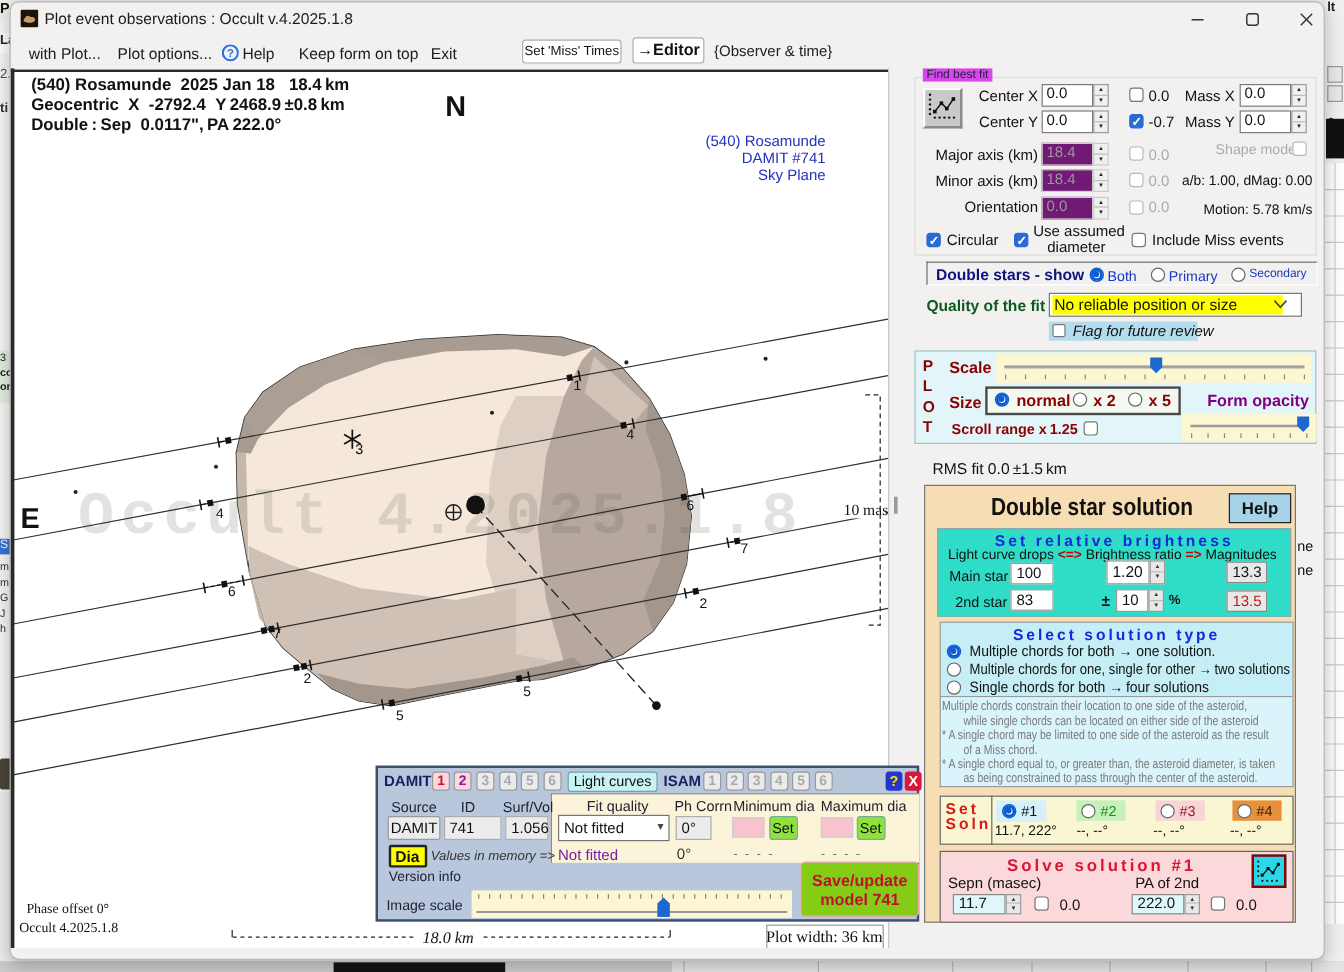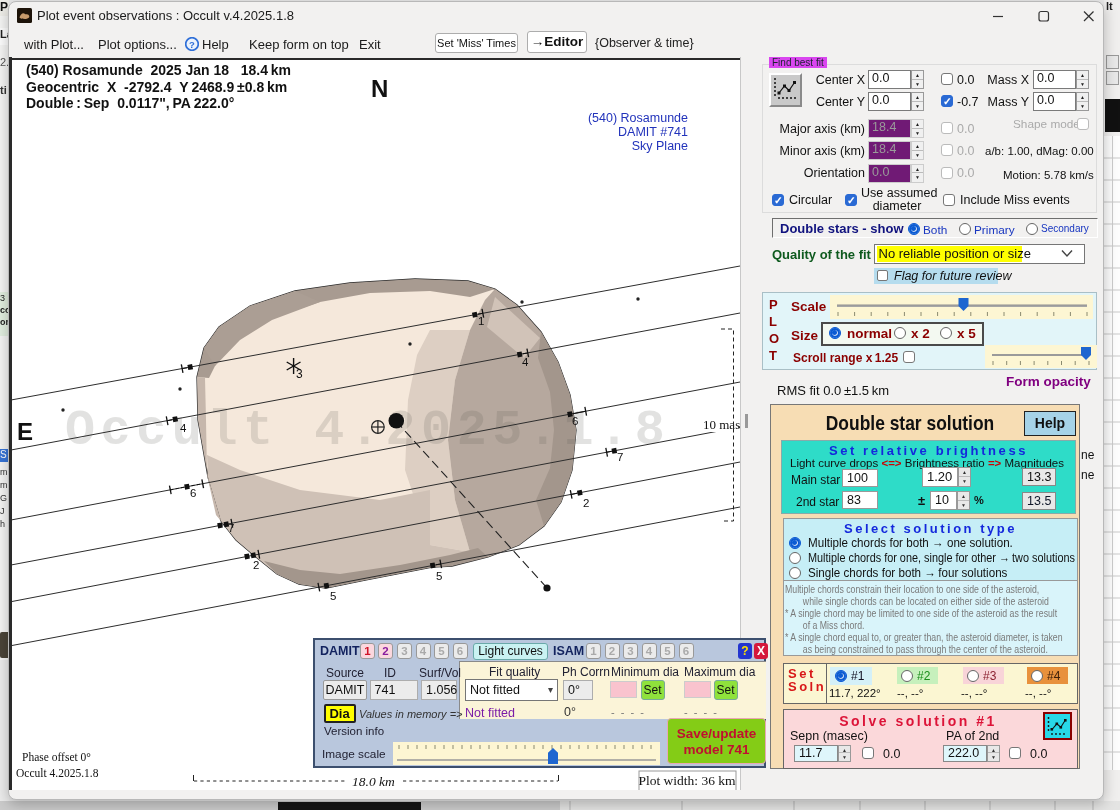--- a/index.html
+++ b/index.html
@@ -492,21 +492,21 @@
   <div class="abs" style="left:780px;top:221px;font-size:13px;font-weight:bold;color:#10127e;">Double stars - show</div>
   <div class="radio on" style="left:908px;top:222.5px;"></div>
   <div class="abs" style="left:923px;top:222.5px;font-size:11.8px;color:#1836c0;">Both</div>
   <div class="radio" style="left:959px;top:222.5px;"></div>
   <div class="abs" style="left:974px;top:222.5px;font-size:11.8px;color:#1836c0;">Primary</div>
   <div class="radio" style="left:1026px;top:222.5px;"></div>
   <div class="abs" style="left:1041px;top:222.5px;font-size:10px;color:#1836c0;">Secondary</div>
 
   <div class="abs" style="left:772px;top:247px;font-size:13px;font-weight:bold;color:#0e5a1e;">Quality of the fit</div>
   <div class="abs" style="left:874px;top:243.5px;width:211px;height:20px;background:#fff;border:1px solid #767676;"></div>
-  <div class="abs" style="left:876.5px;top:246px;width:145px;height:15.5px;background:#ffff00;font-size:13px;color:#111;line-height:15px;padding-left:2px;">No reliable position or size</div>
+  <div class="abs" style="left:876.5px;top:246px;width:192px;height:15.5px;background:#ffff00;font-size:13px;color:#111;line-height:15px;padding-left:2px;">No reliable position or size</div>
   <svg class="abs" style="left:1060px;top:249px;" width="14" height="9">
       <polyline points="2,1.5 7,7 12,1.5" stroke="#444" stroke-width="1.4" fill="none"></polyline>
     </svg>
   <div class="abs" style="left:874px;top:268px;width:124px;height:16px;background:#b5dcee;"></div>
   <div class="abs" style="left:877px;top:270px;width:11px;height:11px;background:#fff;border:1px solid #777;border-radius:2px;"></div>
   <div class="abs" style="left:894px;top:269px;font-size:12.5px;font-style:italic;color:#111;">Flag for future review</div>
 
   <div class="abs" style="left:762px;top:291.5px;width:335px;height:78px;background:#e2f5f9;border:1px solid #a9bfc6;"></div>
   <div class="abs" style="left:769px;top:296px;font-size:13px;font-weight:bold;color:#8b0000;line-height:17px;">P<br>L<br>O<br>T</div>
   <div class="abs" style="left:791px;top:299px;font-size:13.5px;font-weight:bold;color:#8b0000;">Scale</div>
@@ -535,21 +535,21 @@
     <path d="M128.5 3 L138.5 3 L138.5 11 L133.5 16 L128.5 11 Z" fill="#1e66d0"></path>
   </svg>
   <div class="abs" style="left:791px;top:327.5px;font-size:13.5px;font-weight:bold;color:#8b0000;">Size</div>
   <div class="abs" style="left:821px;top:321.5px;width:163px;height:24.5px;background:#f3f9f1;border:2px solid #4a4a4a;"></div>
   <div class="radio on" style="left:829px;top:327px;"></div>
   <div class="abs" style="left:847px;top:325.5px;font-size:13.5px;font-weight:bold;color:#8b0000;">normal</div>
   <div class="radio" style="left:894px;top:327px;"></div>
   <div class="abs" style="left:911px;top:325.5px;font-size:13.5px;font-weight:bold;color:#8b0000;">x 2</div>
   <div class="radio" style="left:940px;top:327px;"></div>
   <div class="abs" style="left:957px;top:325.5px;font-size:13.5px;font-weight:bold;color:#8b0000;">x 5</div>
-  <div class="abs" style="left:1006px;top:325.5px;font-size:13.5px;font-weight:bold;color:#800080;margin-top:48px;">Form opacity</div>
+  <div class="abs" style="left:1006px;top:325.5px;font-size:13.5px;font-weight:bold;color:#800080;">Form opacity</div>
   <div class="abs" style="left:793px;top:350.5px;font-size:12px;font-weight:bold;color:#8b0000;">Scroll range x 1.25</div>
   <div class="abs" style="left:903px;top:351px;width:12px;height:12px;background:#fff;border:1px solid #777;border-radius:3px;"></div>
   <div class="abs" style="left:985px;top:345px;width:112px;height:23px;background:#fdf6d3;"></div>
   <svg class="abs" style="left:985px;top:345px;" width="112" height="23">
     <line x1="7" y1="10" x2="105" y2="10" stroke="#9a9a9a" stroke-width="2"></line>
     <g stroke="#8a8a70" stroke-width="1">
       <line x1="8" y1="16" x2="8" y2="20"></line>
         <line x1="21.7" y1="16" x2="21.7" y2="20"></line>
         <line x1="35.4" y1="16" x2="35.4" y2="20"></line>
         <line x1="49.1" y1="16" x2="49.1" y2="20"></line>
@@ -579,21 +579,21 @@
   <div class="abs" style="left:1022px;top:467.5px;width:34px;height:18px;background:#e8e8e8;border:1px solid #888;font-size:12.5px;color:#111;padding-left:4px;line-height:16px;">13.3</div>
   <div class="abs" style="left:796px;top:495px;font-size:12px;color:#111;">2nd star</div>
   <div class="abs" style="left:842px;top:491px;width:36px;height:18px;background:#fff;border:1px solid #999;font-size:12.5px;color:#111;padding-left:4px;line-height:16px;">83</div>
   <div class="abs" style="left:918px;top:493px;font-size:13px;font-weight:bold;color:#111;">±</div>
   <div class="abs" style="left:930px;top:491px;width:27px;height:19px;background:#fff;border:1px solid #999;font-size:12.5px;color:#111;padding-left:4px;line-height:17px;">10</div>
   <div class="spin2" style="left:957px;top:491px;height:19px;">
       <div class="sa">▲</div>
       <div class="sb">▼</div>
     </div>
   <div class="abs" style="left:974px;top:494px;font-size:11px;font-weight:bold;color:#111;">%</div>
-  <div class="abs" style="left:1022px;top:491.5px;width:34px;height:18px;background:#e8e8e8;border:1px solid #888;font-size:12.5px;color:#0f172a;padding-left:4px;line-height:16px;">13.5</div>
+  <div class="abs" style="left:1022px;top:491.5px;width:34px;height:18px;background:#e8e8e8;border:1px solid #888;font-size:12.5px;color:#b91c1c;padding-left:4px;line-height:16px;">13.5</div>
 
   <div class="abs" style="left:783px;top:518px;width:295px;height:63px;background:#c6eef6;border:1px solid #999;"></div>
   <div class="abs" style="left:783px;top:520.5px;width:295px;text-align:center;font-size:13px;font-weight:bold;color:#1428dc;letter-spacing:2.5px;">Select solution type</div>
   <div class="radio on" style="left:789px;top:536.5px;"></div>
   <div class="abs" style="left:808px;top:535.5px;font-size:12.5px;color:#111;transform:scaleX(0.93);transform-origin:left top;">Multiple chords for both → one solution.</div>
   <div class="radio" style="left:789px;top:552px;"></div>
   <div class="abs" style="left:808px;top:551px;font-size:12.5px;color:#111;transform:scaleX(0.87);transform-origin:left top;">Multiple chords for one, single for other → two solutions</div>
   <div class="radio" style="left:789px;top:566.5px;"></div>
   <div class="abs" style="left:808px;top:565.5px;font-size:12.5px;color:#111;transform:scaleX(0.93);transform-origin:left top;">Single chords for both → four solutions</div>
   <div class="abs" style="left:783px;top:581px;width:295px;height:75px;background:#d9f4fa;border:1px solid #999;border-top:none;"></div>

